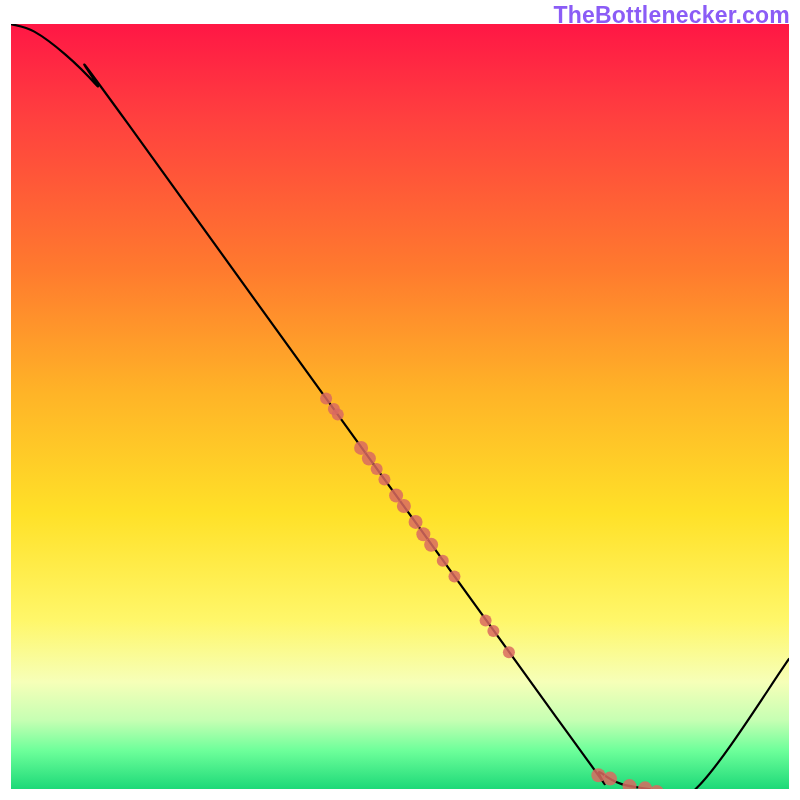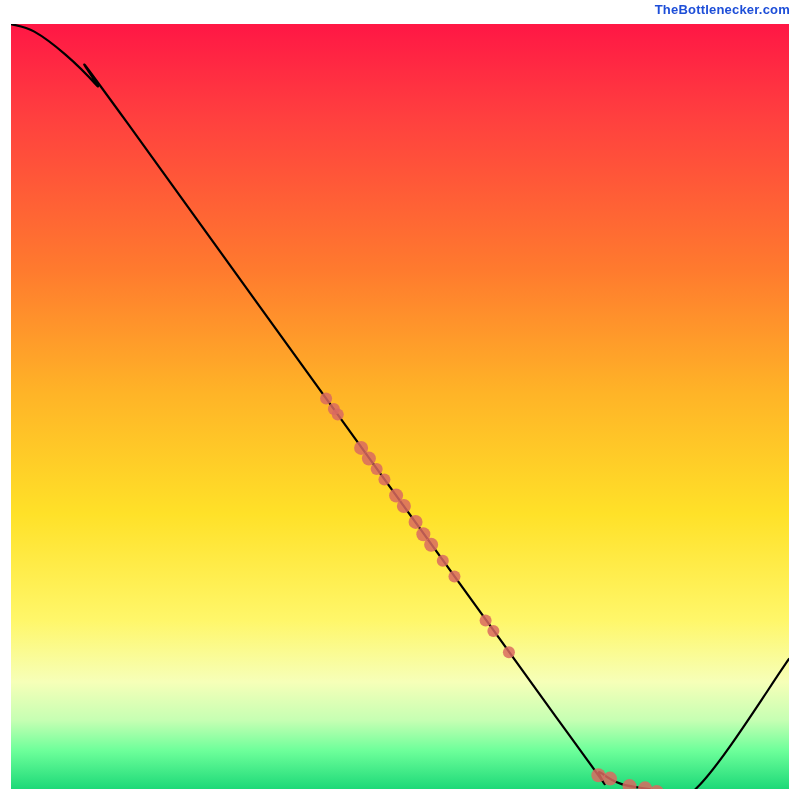--- a/index.html
+++ b/index.html
@@ -55,23 +55,23 @@
   }
   .marker {
     fill: #d96a60;
     fill-opacity: 0.85;
     stroke: none;
   }
   .watermark {
     position: absolute;
     top: 2px;
     right: 10px;
-    font-size: 13px;
+    font-size: 23px;
     font-weight: 600;
-    color: #1d4ed8;
+    color: #8b5cf6;
     letter-spacing: 0.2px;
     font-family: Arial, sans-serif;
   }
 </style>
 </head>
 <body>
 
 <div class="chart-container">
   <div class="watermark">TheBottlenecker.com</div>
   <div class="plot-area">

